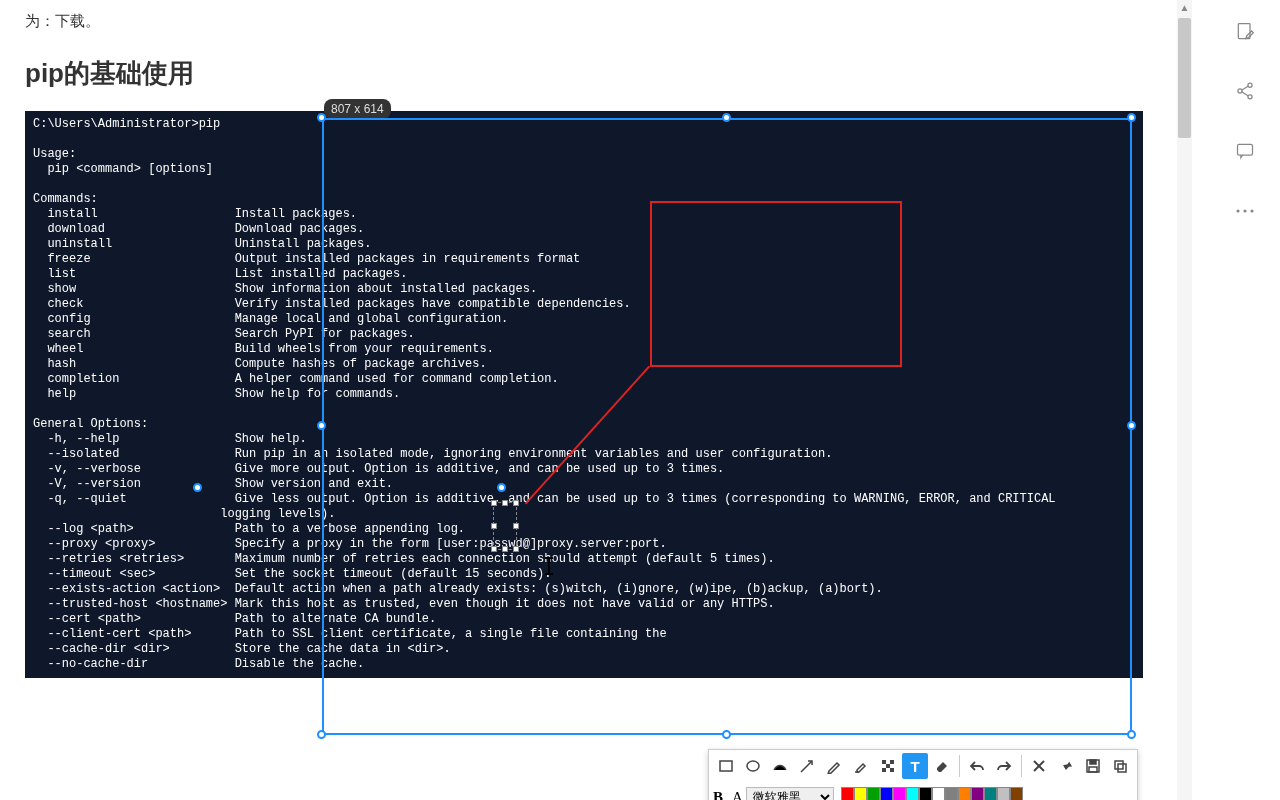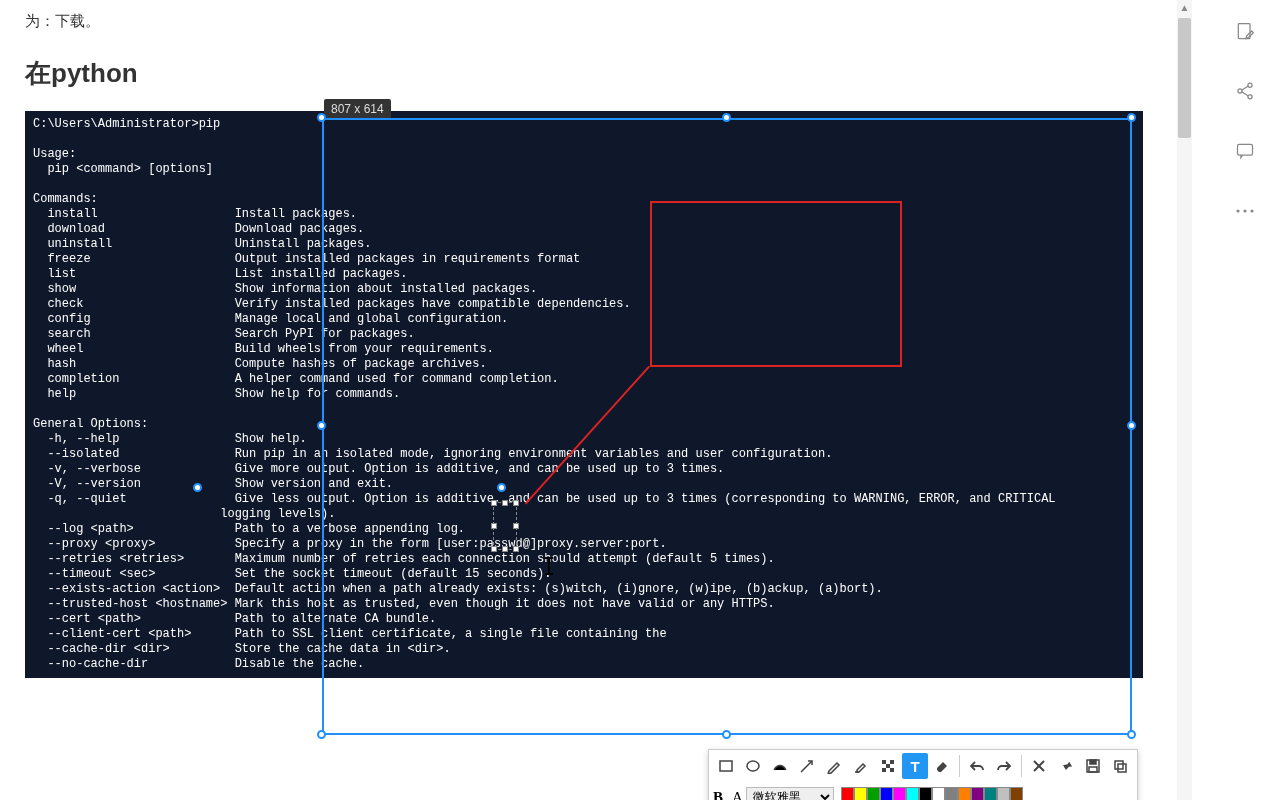--- a/index.html
+++ b/index.html
@@ -10,21 +10,21 @@
 .heading { font-size: 26px; font-weight: bold; color: #333; margin: 25px 0 20px; }
 .para2 { color: #333; font-size: 15px; margin-bottom: 15px; }
 .terminal { background: #0f172a; color: #fff; font-family: "Consolas", "Courier New", monospace; font-size: 12px; padding: 6px 8px; line-height: 1.25; white-space: pre; width: 1118px; margin-top: 5px; }
 .scrollbar { position: absolute; right: 88px; top: 0; width: 15px; height: 800px; background: #f5f5f5; }
 .scrollbar-up { position: absolute; top: 0; width: 15px; height: 15px; color: #888; font-size: 10px; text-align: center; line-height: 15px; }
 .scrollbar-thumb { position: absolute; top: 18px; width: 13px; left: 1px; height: 120px; background: #c8c8c8; border-radius: 2px; }
 .right-tools { position: absolute; right: 0; top: 0; width: 70px; height: 800px; display: flex; flex-direction: column; align-items: center; padding-top: 20px; gap: 38px; }
 .right-tools .tool-icon { width: 22px; height: 22px; display: flex; align-items: center; justify-content: center; color: #888; cursor: pointer; }
 .sel-box { position: absolute; border: 2px solid #1e90ff; }
 .sel-handle { position: absolute; width: 9px; height: 9px; background: #fff; border: 2px solid #1e90ff; border-radius: 50%; margin-left: -5px; margin-top: -5px; }
-.size-label { position: absolute; background: #333; color: #ddd; font-size: 12px; padding: 3px 7px; border-radius: 2px; font-family: Arial; }
+.size-label { position: absolute; background: #333; color: #ddd; font-size: 12px; padding: 3px 7px; border-radius: 8px; font-family: Arial; }
 .red-rect { position: absolute; border: 2px solid #d22; }
 .red-line { position: absolute; background: #d22; transform-origin: 0 0; height: 2px; }
 .text-cursor-box { position: absolute; border: 1px dashed #888; width: 24px; height: 48px; }
 .tc-handle { position: absolute; width: 6px; height: 6px; background: #fff; border: 1px solid #888; margin-left: -3px; margin-top: -3px; }
 .ibeam { position: absolute; width: 2px; height: 18px; background: #000; }
 .ibeam::before, .ibeam::after { content: ''; position: absolute; left: -3px; width: 8px; height: 2px; background: #000; }
 .ibeam::before { top: 0; } .ibeam::after { bottom: 0; }
 .annot-toolbar { position: absolute; background: #fff; border: 1px solid #ccc; box-shadow: 0 2px 6px rgba(0,0,0,0.2); display: flex; flex-direction: column; }
 .annot-row1 { display: flex; align-items: center; height: 32px; padding: 0 4px; gap: 1px; }
 .annot-row2 { display: flex; align-items: center; height: 30px; padding: 0 4px; gap: 3px; }
@@ -34,21 +34,21 @@
 .font-select { border: 1px solid #bbb; font-size: 12px; height: 20px; width: 88px; padding: 0 2px; }
 .color-sw { width: 13px; height: 20px; cursor: pointer; border: 1px solid #888; }
 .bold-label { font-weight: bold; font-size: 15px; font-family: serif; }
 .a-label { font-size: 15px; font-family: serif; text-decoration: underline; }
 </style>
 </head>
 <body>
 
 <div class="content">
   <p class="truncated-top">为：下载。</p>
-  <h2 class="heading">在python</h2>
+  <h2 class="heading">pip的基础使用</h2>
   <div class="terminal" id="terminal">C:\Users\Administrator&gt;pip
 
 Usage:
   pip &lt;command&gt; [options]
 
 Commands:
   install                   Install packages.
   download                  Download packages.
   uninstall                 Uninstall packages.
   freeze                    Output installed packages in requirements format

